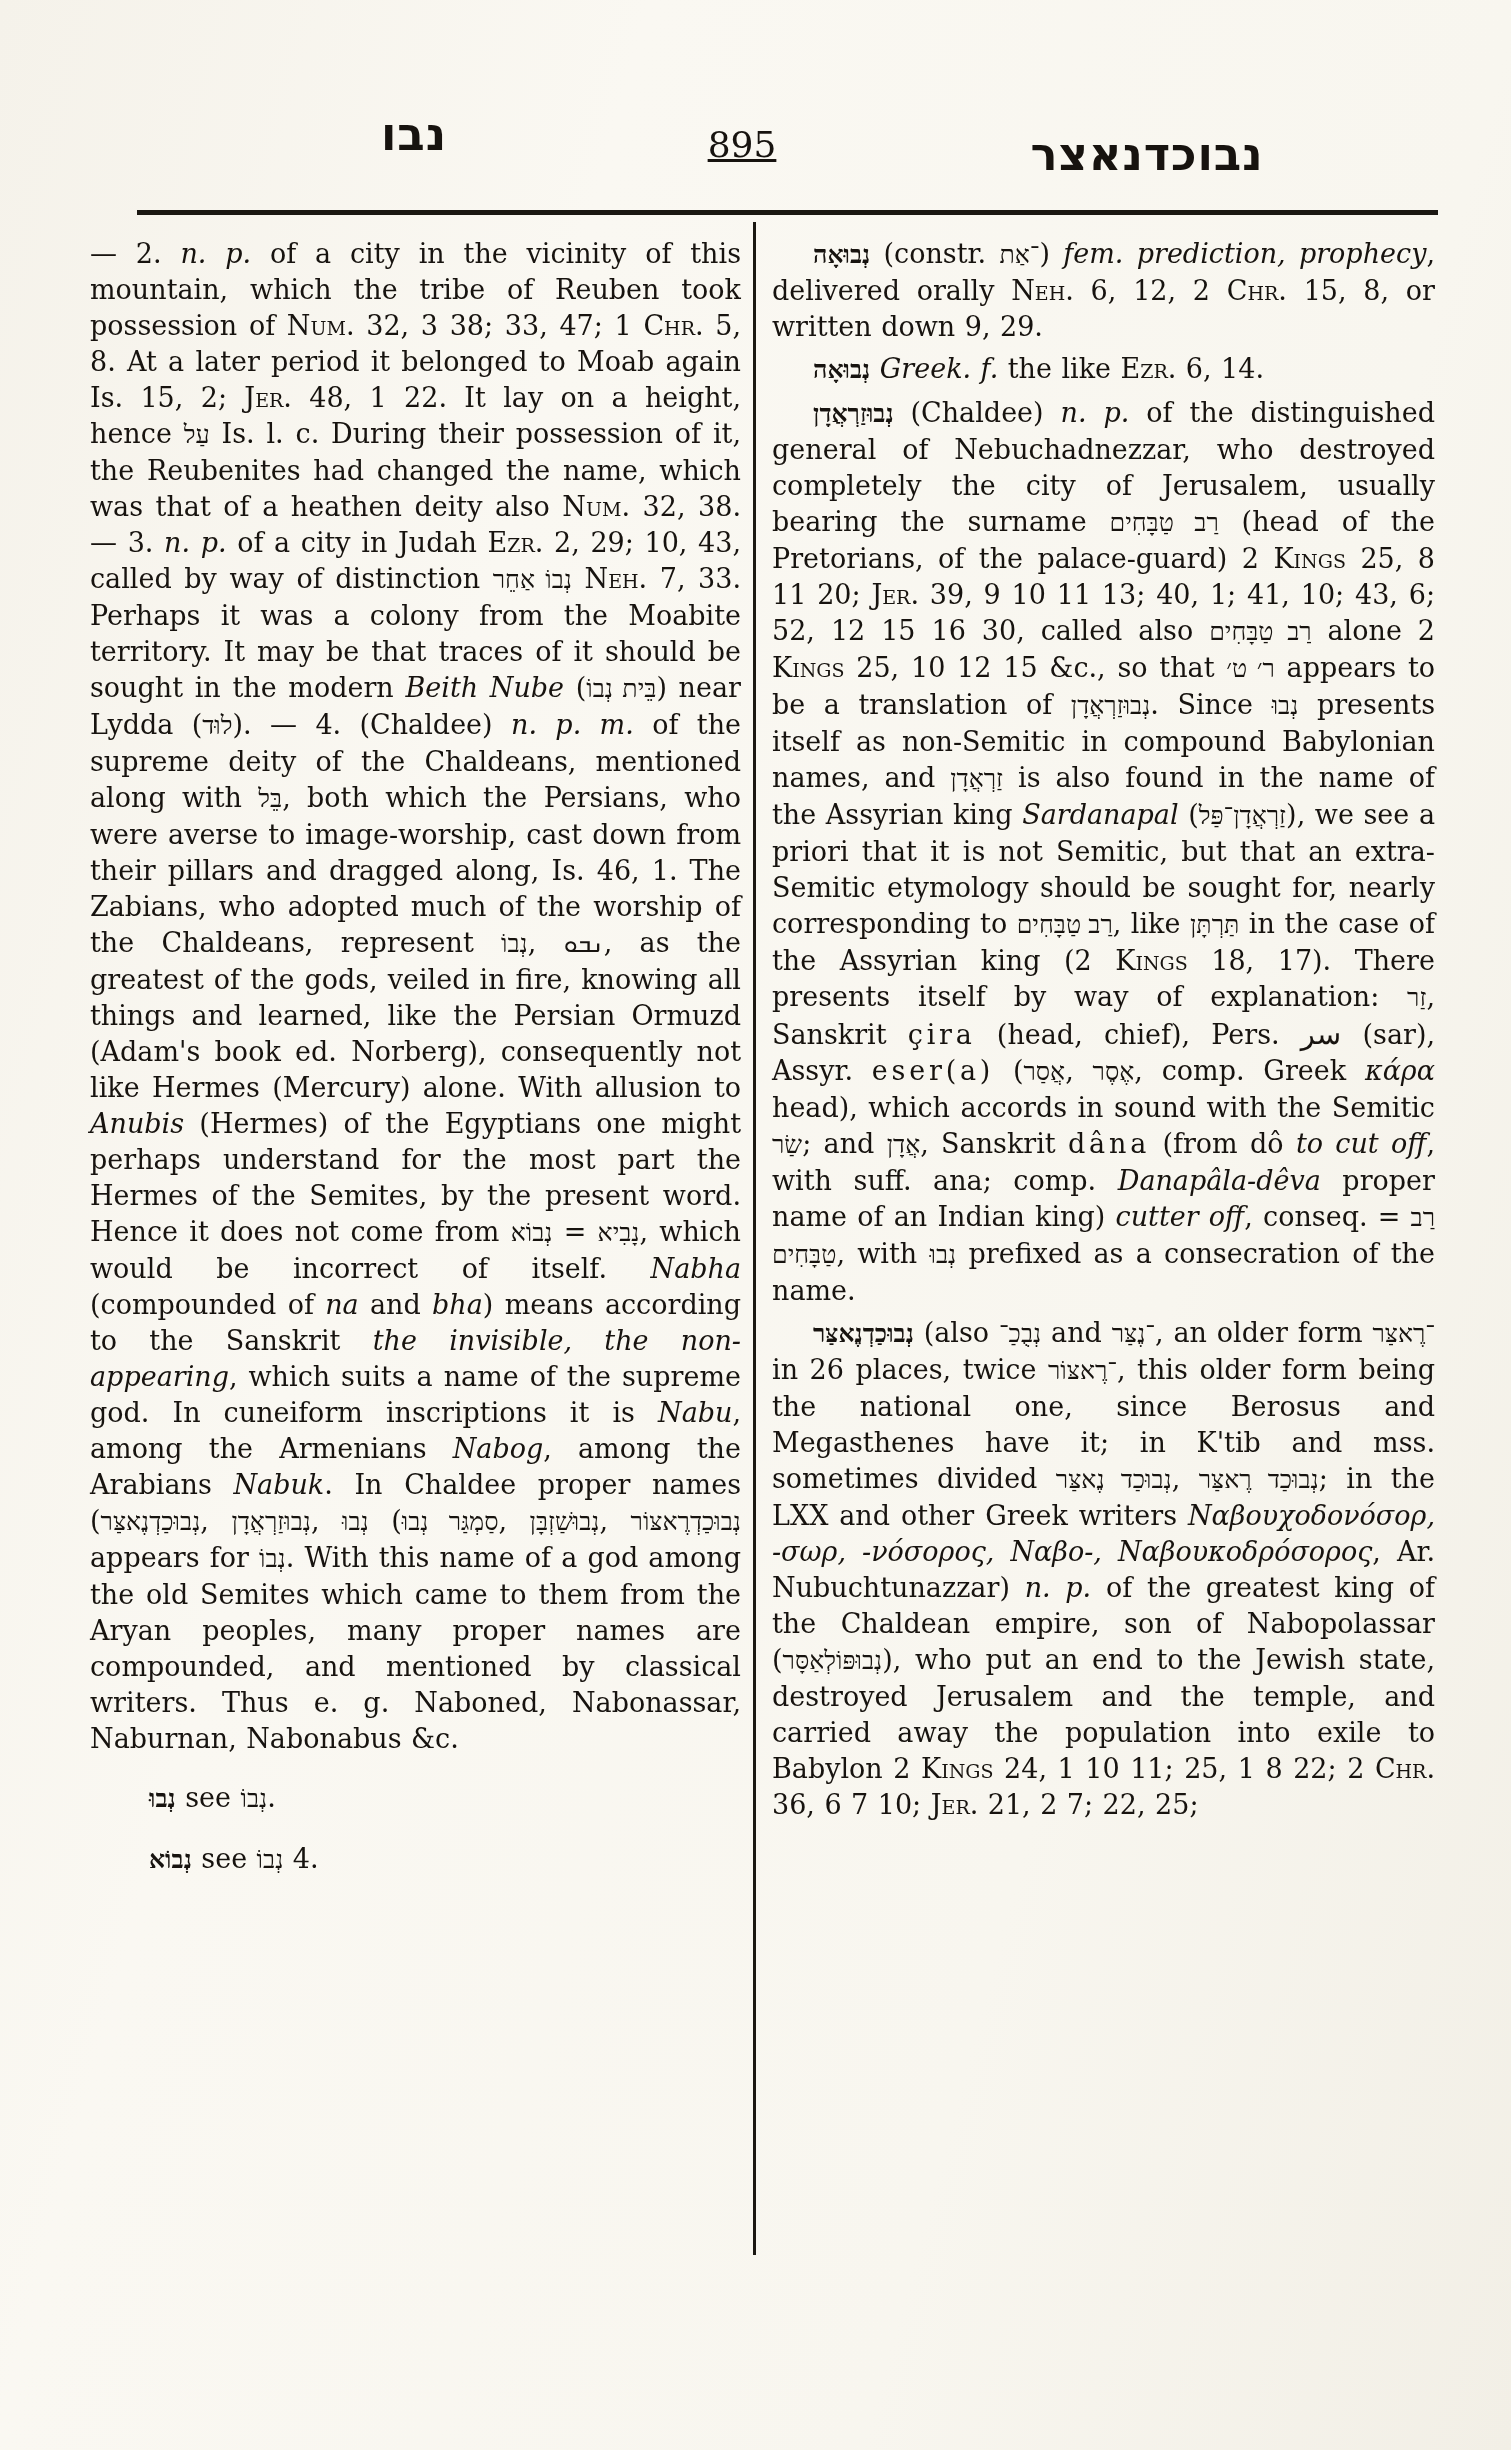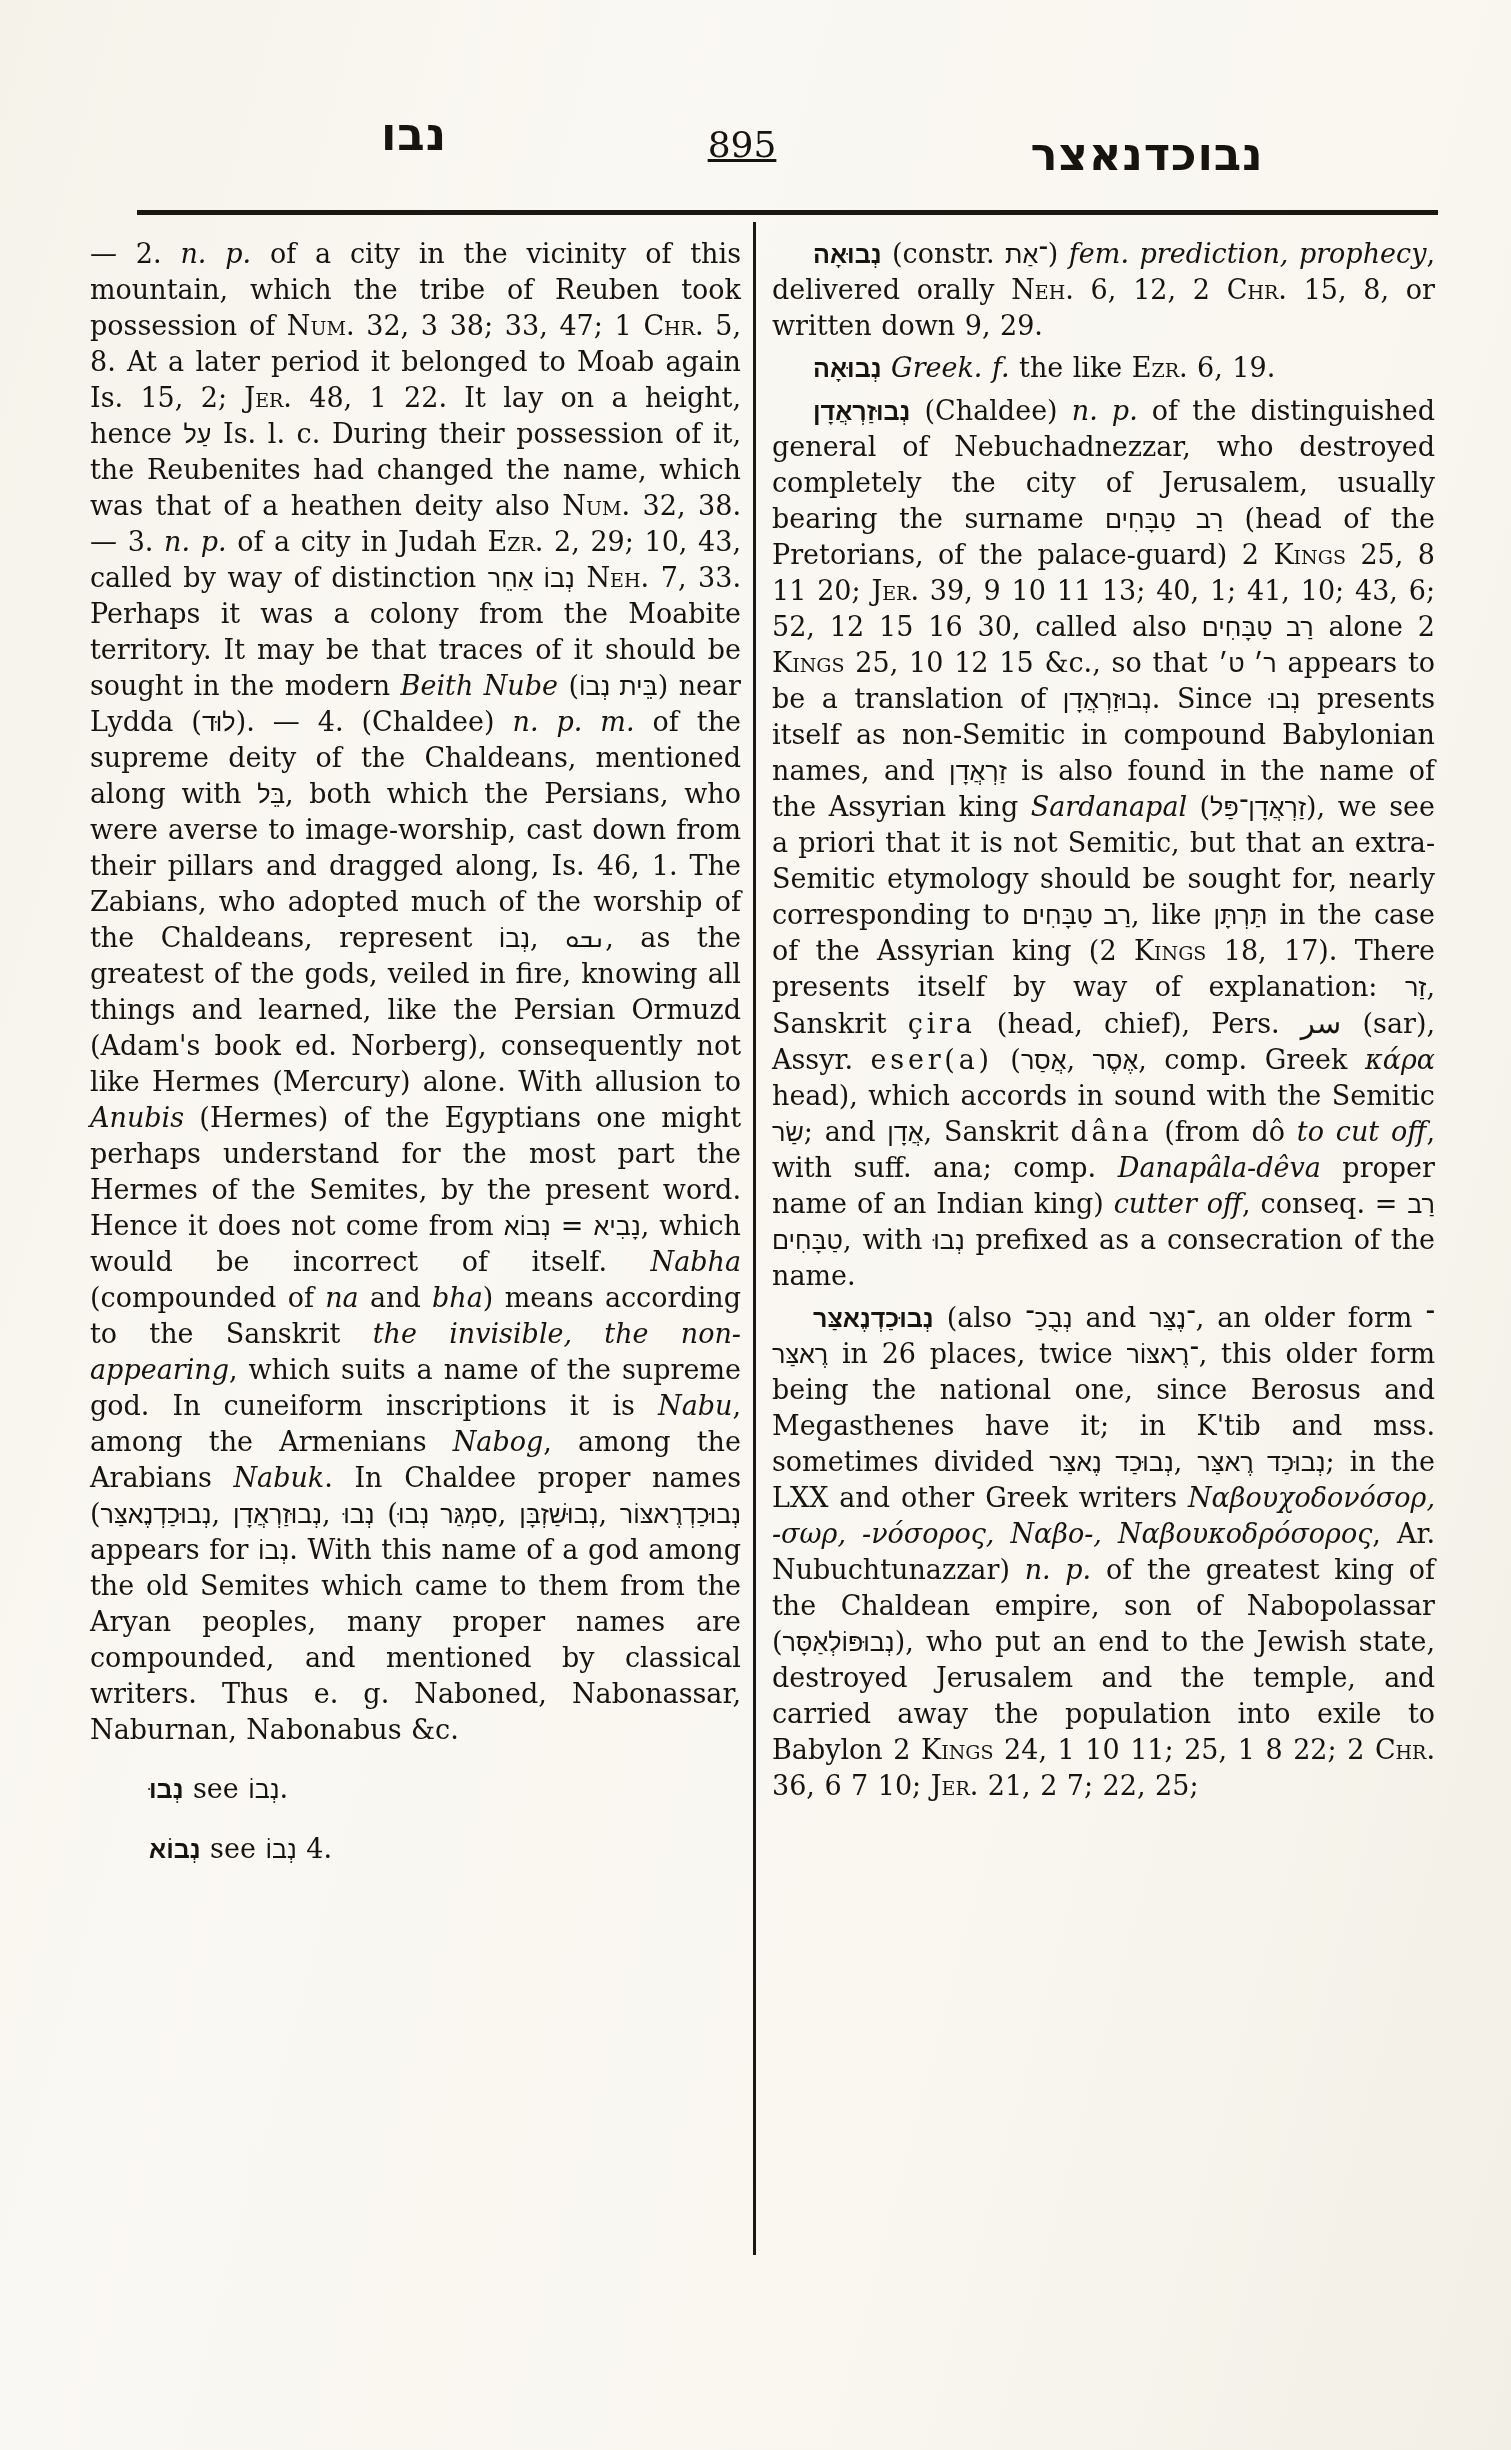--- a/index.html
+++ b/index.html
@@ -50,21 +50,21 @@
   .para.no-indent { text-indent: 0; }
   .crossref {
     margin: 23.4px 0 0 59px;
     text-align: left; text-indent: 0;
   }
   
   .seg-p  { }
   .seg-i  { font-style: italic; }
   .seg-sc { font-variant: small-caps; }
   .seg-he, .seg-heb, .seg-sy, .seg-ar {
-    font-family: Liberation Sans, sans-serif;
+    font-family: Liberation Serif, serif;
     unicode-bidi: isolate;
     font-size: 0.93em;
   }
   .seg-he, .seg-heb { direction: rtl; }
   .seg-heb { font-weight: bold; }
   .seg-ar  { direction: rtl; font-size: 1.08em; }
   .seg-gr  { font-style: italic; }
   .seg-ls  { letter-spacing: 0.14em; }
 </style>
 </head>
@@ -80,19 +80,19 @@
   <div class="rule-v"></div>
 
   <section class="col col-left">
     <p class="para no-indent"><span class="seg-p">— 2. </span><span class="seg-i">n. p.</span><span class="seg-p"> of a city in the vicinity of this mountain, which the tribe of Reuben took possession of </span><span class="seg-sc">Num.</span><span class="seg-p"> 32, 3 38; 33, 47; 1 </span><span class="seg-sc">Chr.</span><span class="seg-p"> 5, 8.  At a later period it belonged to Moab again Is. 15, 2; </span><span class="seg-sc">Jer.</span><span class="seg-p"> 48, 1 22.  It lay on a height, hence </span><span class="seg-he" dir="rtl">עַל</span><span class="seg-p"> Is. l. c.  During their possession of it, the Reubenites had changed the name, which was that of a heathen deity also </span><span class="seg-sc">Num.</span><span class="seg-p"> 32, 38. — 3. </span><span class="seg-i">n. p.</span><span class="seg-p"> of a city in Judah </span><span class="seg-sc">Ezr.</span><span class="seg-p"> 2, 29; 10, 43, called by way of distinction </span><span class="seg-he" dir="rtl">נְבוֹ אַחֵר</span><span class="seg-p"> </span><span class="seg-sc">Neh.</span><span class="seg-p"> 7, 33. Perhaps it was a colony from the Moabite territory.  It may be that traces of it should be sought in the modern </span><span class="seg-i">Beith Nube</span><span class="seg-p"> (</span><span class="seg-he" dir="rtl">בֵּית נְבוֹ</span><span class="seg-p">) near Lydda (</span><span class="seg-he" dir="rtl">לוּד</span><span class="seg-p">). — 4. (Chaldee) </span><span class="seg-i">n. p. m.</span><span class="seg-p"> of the supreme deity of the Chaldeans, mentioned along with </span><span class="seg-he" dir="rtl">בֵּל</span><span class="seg-p">, both which the Persians, who were averse to image-worship, cast down from their pillars and dragged along, Is. 46, 1.  The Zabians, who adopted much of the worship of the Chaldeans, represent </span><span class="seg-he" dir="rtl">נְבוֹ</span><span class="seg-p">, </span><span class="seg-sy">ܢܒܘ</span><span class="seg-p">, as the greatest of the gods, veiled in fire, knowing all things and learned, like the Persian Ormuzd (Adam's book ed. Norberg), consequently not like Hermes (Mercury) alone.  With allusion to </span><span class="seg-i">Anubis</span><span class="seg-p"> (Hermes) of the Egyptians one might perhaps understand for the most part the Hermes of the Semites, by the present word.  Hence it does not come from </span><span class="seg-he" dir="rtl">נְבוֹא</span><span class="seg-p"> = </span><span class="seg-he" dir="rtl">נָבִיא</span><span class="seg-p">, which would be incorrect of itself.  </span><span class="seg-i">Nabha</span><span class="seg-p"> (compounded of </span><span class="seg-i">na</span><span class="seg-p"> and </span><span class="seg-i">bha</span><span class="seg-p">) means according to the Sanskrit </span><span class="seg-i">the invisible, the non-appearing</span><span class="seg-p">, which suits a name of the supreme god.  In cuneiform inscriptions it is </span><span class="seg-i">Nabu</span><span class="seg-p">, among the Armenians </span><span class="seg-i">Nabog</span><span class="seg-p">, among the Arabians </span><span class="seg-i">Nabuk</span><span class="seg-p">.  In Chaldee proper names (</span><span class="seg-he" dir="rtl">נְבוּכַדְנֶאצַּר</span><span class="seg-p">, </span><span class="seg-he" dir="rtl">נְבוּזַרְאֲדָן</span><span class="seg-p">, </span><span class="seg-he" dir="rtl">נְבוּ</span><span class="seg-p"> (</span><span class="seg-he" dir="rtl">סַמְגַּר נְבוּ</span><span class="seg-p">, </span><span class="seg-he" dir="rtl">נְבוּשַׁזְבָּן</span><span class="seg-p">, </span><span class="seg-he" dir="rtl">נְבוּכַדְרֶאצּוֹר</span><span class="seg-p"> appears for </span><span class="seg-he" dir="rtl">נְבוֹ</span><span class="seg-p">.  With this name of a god among the old Semites which came to them from the Aryan peoples, many proper names are compounded, and mentioned by classical writers.  Thus e. g. Naboned, Nabonassar, Naburnan, Nabonabus &amp;c.</span></p>
     <p class="crossref"><span class="seg-heb" dir="rtl">נְבוּ</span><span class="seg-p"> see </span><span class="seg-he" dir="rtl">נְבוֹ</span><span class="seg-p">.</span></p>
     <p class="crossref"><span class="seg-heb" dir="rtl">נְבוֹא</span><span class="seg-p"> see </span><span class="seg-he" dir="rtl">נְבוֹ</span><span class="seg-p"> 4.</span></p>
   </section>
 
   <section class="col col-right">
     <p class="para"><span class="seg-heb" dir="rtl">נְבוּאָה</span><span class="seg-p"> (constr. </span><span class="seg-he" dir="rtl">־אַת</span><span class="seg-p">) </span><span class="seg-i">fem. prediction, prophecy</span><span class="seg-p">, delivered orally </span><span class="seg-sc">Neh.</span><span class="seg-p"> 6, 12, 2 </span><span class="seg-sc">Chr.</span><span class="seg-p"> 15, 8, or written down 9, 29.</span></p>
-    <p class="para"><span class="seg-heb" dir="rtl">נְבוּאָה</span><span class="seg-p"> </span><span class="seg-i">Greek. f.</span><span class="seg-p"> the like </span><span class="seg-sc">Ezr.</span><span class="seg-p"> 6, 19.</span></p>
+    <p class="para"><span class="seg-heb" dir="rtl">נְבוּאָה</span><span class="seg-p"> </span><span class="seg-i">Greek. f.</span><span class="seg-p"> the like </span><span class="seg-sc">Ezr.</span><span class="seg-p"> 6, 14.</span></p>
     <p class="para"><span class="seg-heb" dir="rtl">נְבוּזַרְאֲדָן</span><span class="seg-p"> (Chaldee) </span><span class="seg-i">n. p.</span><span class="seg-p"> of the distinguished general of Nebuchadnezzar, who destroyed completely the city of Jerusalem, usually bearing the surname </span><span class="seg-he" dir="rtl">רַב טַבָּחִים</span><span class="seg-p"> (head of the Pretorians, of the palace-guard) 2 </span><span class="seg-sc">Kings</span><span class="seg-p"> 25, 8 11 20; </span><span class="seg-sc">Jer.</span><span class="seg-p"> 39, 9 10 11 13; 40, 1; 41, 10; 43, 6; 52, 12 15 16 30, called also </span><span class="seg-he" dir="rtl">רַב טַבָּחִים</span><span class="seg-p"> alone 2 </span><span class="seg-sc">Kings</span><span class="seg-p"> 25, 10 12 15 &amp;c., so that </span><span class="seg-he" dir="rtl">ר׳ ט׳</span><span class="seg-p"> appears to be a translation of </span><span class="seg-he" dir="rtl">נְבוּזַרְאֲדָן</span><span class="seg-p">.  Since </span><span class="seg-he" dir="rtl">נְבוּ</span><span class="seg-p"> presents itself as non-Semitic in compound Babylonian names, and </span><span class="seg-he" dir="rtl">זַרְאֲדָן</span><span class="seg-p"> is also found in the name of the Assyrian king </span><span class="seg-i">Sardanapal</span><span class="seg-p"> (</span><span class="seg-he" dir="rtl">זַרְאֲדָן־פַּל</span><span class="seg-p">), we see a priori that it is not Semitic, but that an extra-Semitic etymology should be sought for, nearly corresponding to </span><span class="seg-he" dir="rtl">רַב טַבָּחִים</span><span class="seg-p">, like </span><span class="seg-he" dir="rtl">תַּרְתָּן</span><span class="seg-p"> in the case of the Assyrian king (2 </span><span class="seg-sc">Kings</span><span class="seg-p"> 18, 17).  There presents itself by way of explanation: </span><span class="seg-he" dir="rtl">זַר</span><span class="seg-p">, Sanskrit </span><span class="seg-ls">çira</span><span class="seg-p"> (head, chief), Pers. </span><span class="seg-ar" dir="rtl">سر</span><span class="seg-p"> (sar), Assyr. </span><span class="seg-ls">eser(a)</span><span class="seg-p"> (</span><span class="seg-he" dir="rtl">אֲסַר</span><span class="seg-p">, </span><span class="seg-he" dir="rtl">אֶסֶר</span><span class="seg-p">, comp. Greek </span><span class="seg-gr">κάρα</span><span class="seg-p"> head), which accords in sound with the Semitic </span><span class="seg-he" dir="rtl">שַׂר</span><span class="seg-p">; and </span><span class="seg-he" dir="rtl">אֲדָן</span><span class="seg-p">, Sanskrit </span><span class="seg-ls">dâna</span><span class="seg-p"> (from dô </span><span class="seg-i">to cut off</span><span class="seg-p">, with suff. ana; comp. </span><span class="seg-i">Danapâla-dêva</span><span class="seg-p"> proper name of an Indian king) </span><span class="seg-i">cutter off</span><span class="seg-p">, conseq. = </span><span class="seg-he" dir="rtl">רַב טַבָּחִים</span><span class="seg-p">, with </span><span class="seg-he" dir="rtl">נְבוּ</span><span class="seg-p"> prefixed as a consecration of the name.</span></p>
     <p class="para"><span class="seg-heb" dir="rtl">נְבוּכַדְנֶאצַּר</span><span class="seg-p"> (also </span><span class="seg-he" dir="rtl">נְבֻכַ־</span><span class="seg-p"> and </span><span class="seg-he" dir="rtl">־נֶצַּר</span><span class="seg-p">, an older form </span><span class="seg-he" dir="rtl">־רֶאצַּר</span><span class="seg-p"> in 26 places, twice </span><span class="seg-he" dir="rtl">־רֶאצּוֹר</span><span class="seg-p">, this older form being the national one, since Berosus and Megasthenes have it; in K'tib and mss. sometimes divided </span><span class="seg-he" dir="rtl">נְבוּכַד נֶאצַּר</span><span class="seg-p">, </span><span class="seg-he" dir="rtl">נְבוּכַד רֶאצַּר</span><span class="seg-p">; in the LXX and other Greek writers </span><span class="seg-gr">Ναβουχοδονόσορ, -σωρ, -νόσορος, Ναβο-, Ναβουκοδρόσορος</span><span class="seg-p">, Ar. Nubuchtunazzar) </span><span class="seg-i">n. p.</span><span class="seg-p"> of the greatest king of the Chaldean empire, son of Nabopolassar (</span><span class="seg-he" dir="rtl">נְבוּפּוֹלְאַסָּר</span><span class="seg-p">), who put an end to the Jewish state, destroyed Jerusalem and the temple, and carried away the population into exile to Babylon 2 </span><span class="seg-sc">Kings</span><span class="seg-p"> 24, 1 10 11; 25, 1 8 22; 2 </span><span class="seg-sc">Chr.</span><span class="seg-p"> 36, 6 7 10; </span><span class="seg-sc">Jer.</span><span class="seg-p"> 21, 2 7; 22, 25;</span></p>
   </section>
 
 </div>
 
 
 </body></html>

